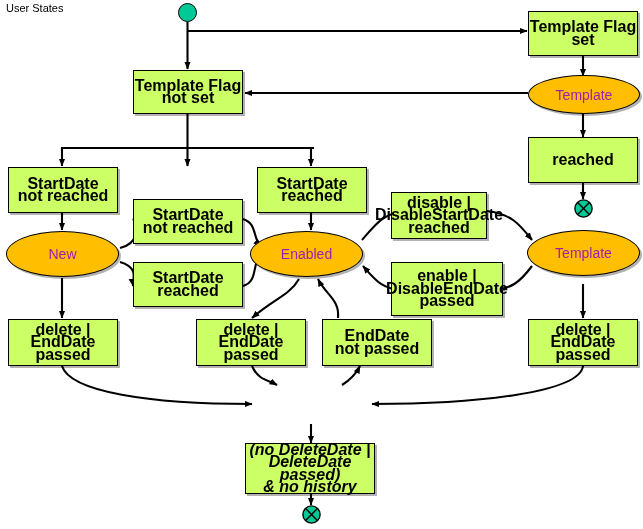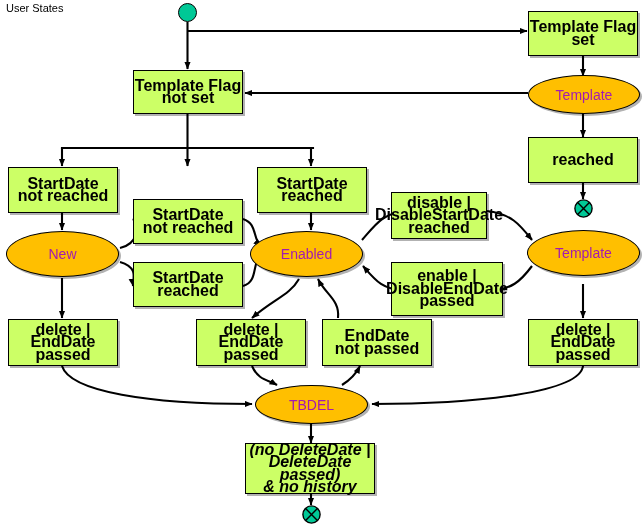--- a/index.html
+++ b/index.html
@@ -221,15 +221,14 @@
 &amp; no history</div>
 
   <div class="node-ellipse" style="left:528px; top:75px; width:112px; height:39px;">Template</div>
 
   <div class="node-ellipse" style="left:6px; top:231px; width:113px; height:46px;">New</div>
 
   <div class="node-ellipse" style="left:250px; top:231px; width:113px; height:46px;">Enabled</div>
 
   <div class="node-ellipse" style="left:527px; top:230px; width:113px; height:46px;">Template</div>
 
-  <div class="node-ellipse" style="left:255px; top:385px; width:113px; height:39px;">TBDEL</div>
 
 </div>
 
 </body></html>

